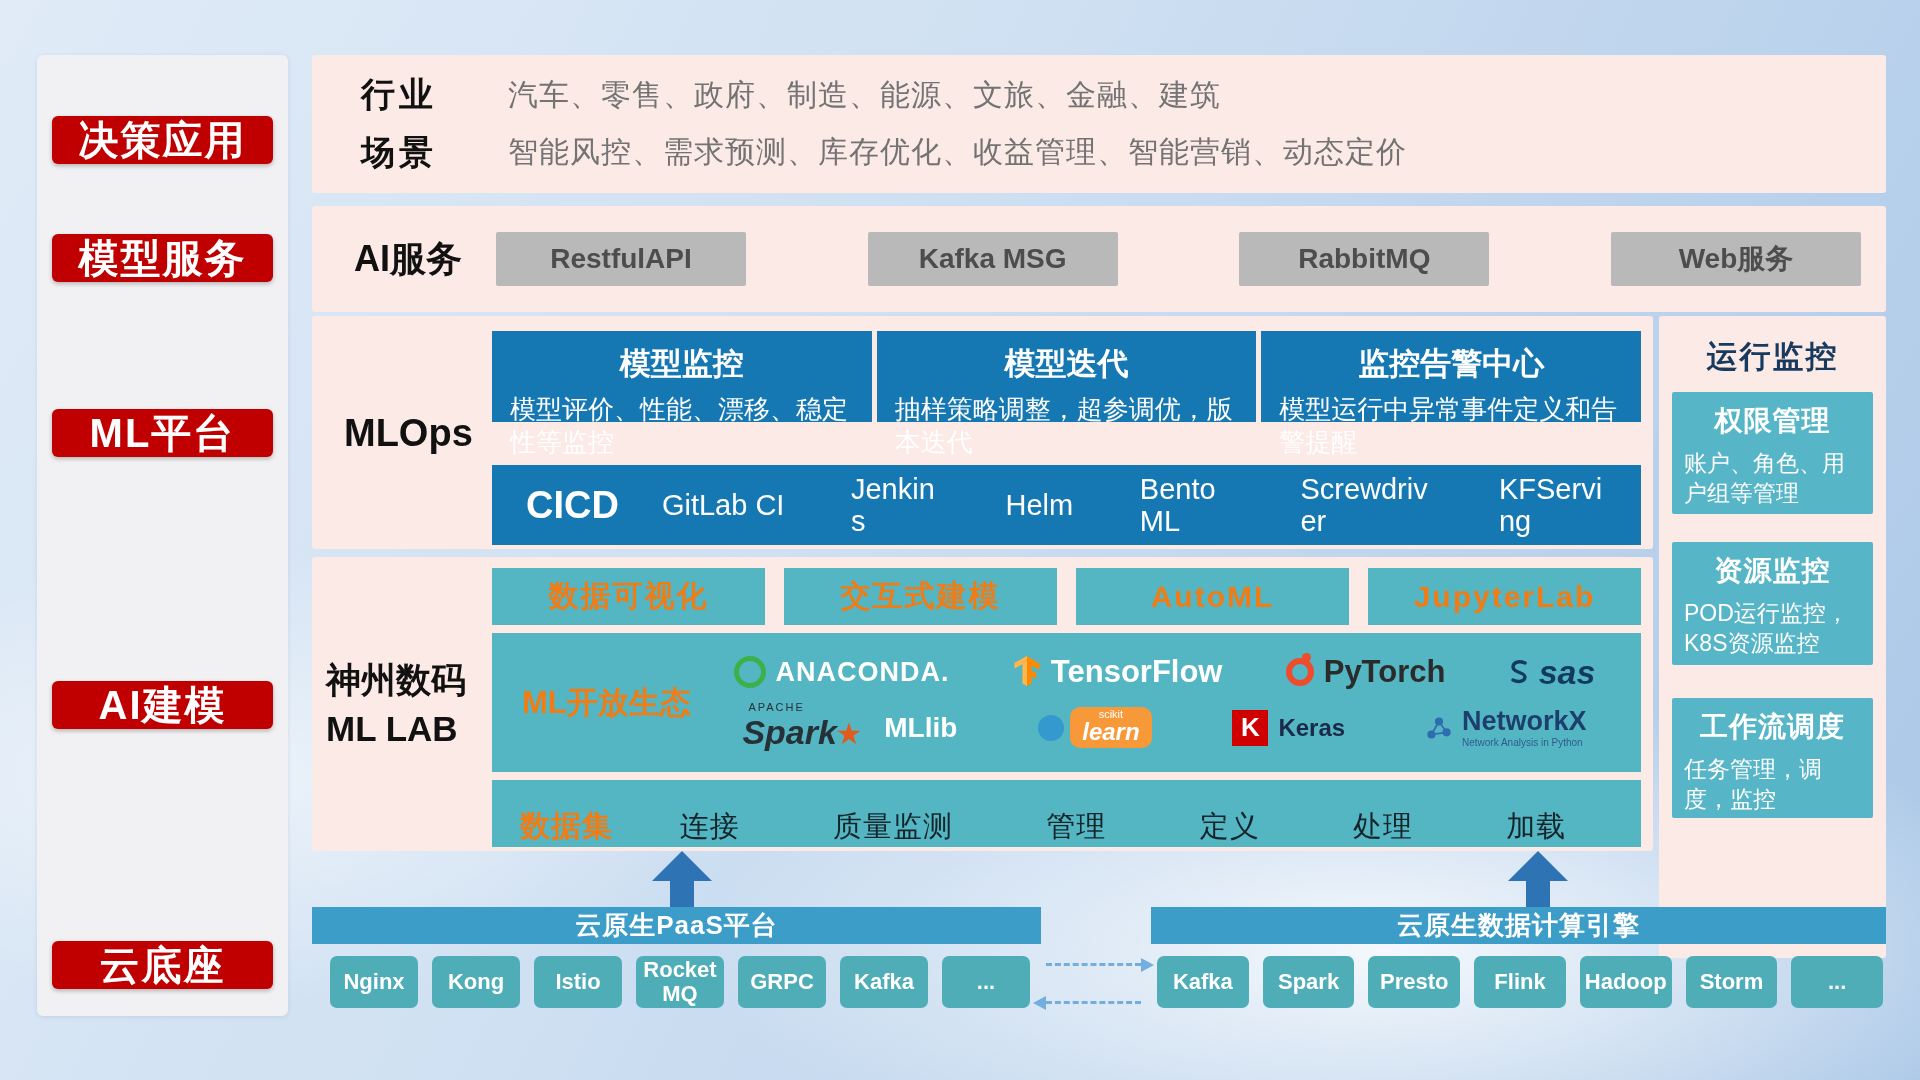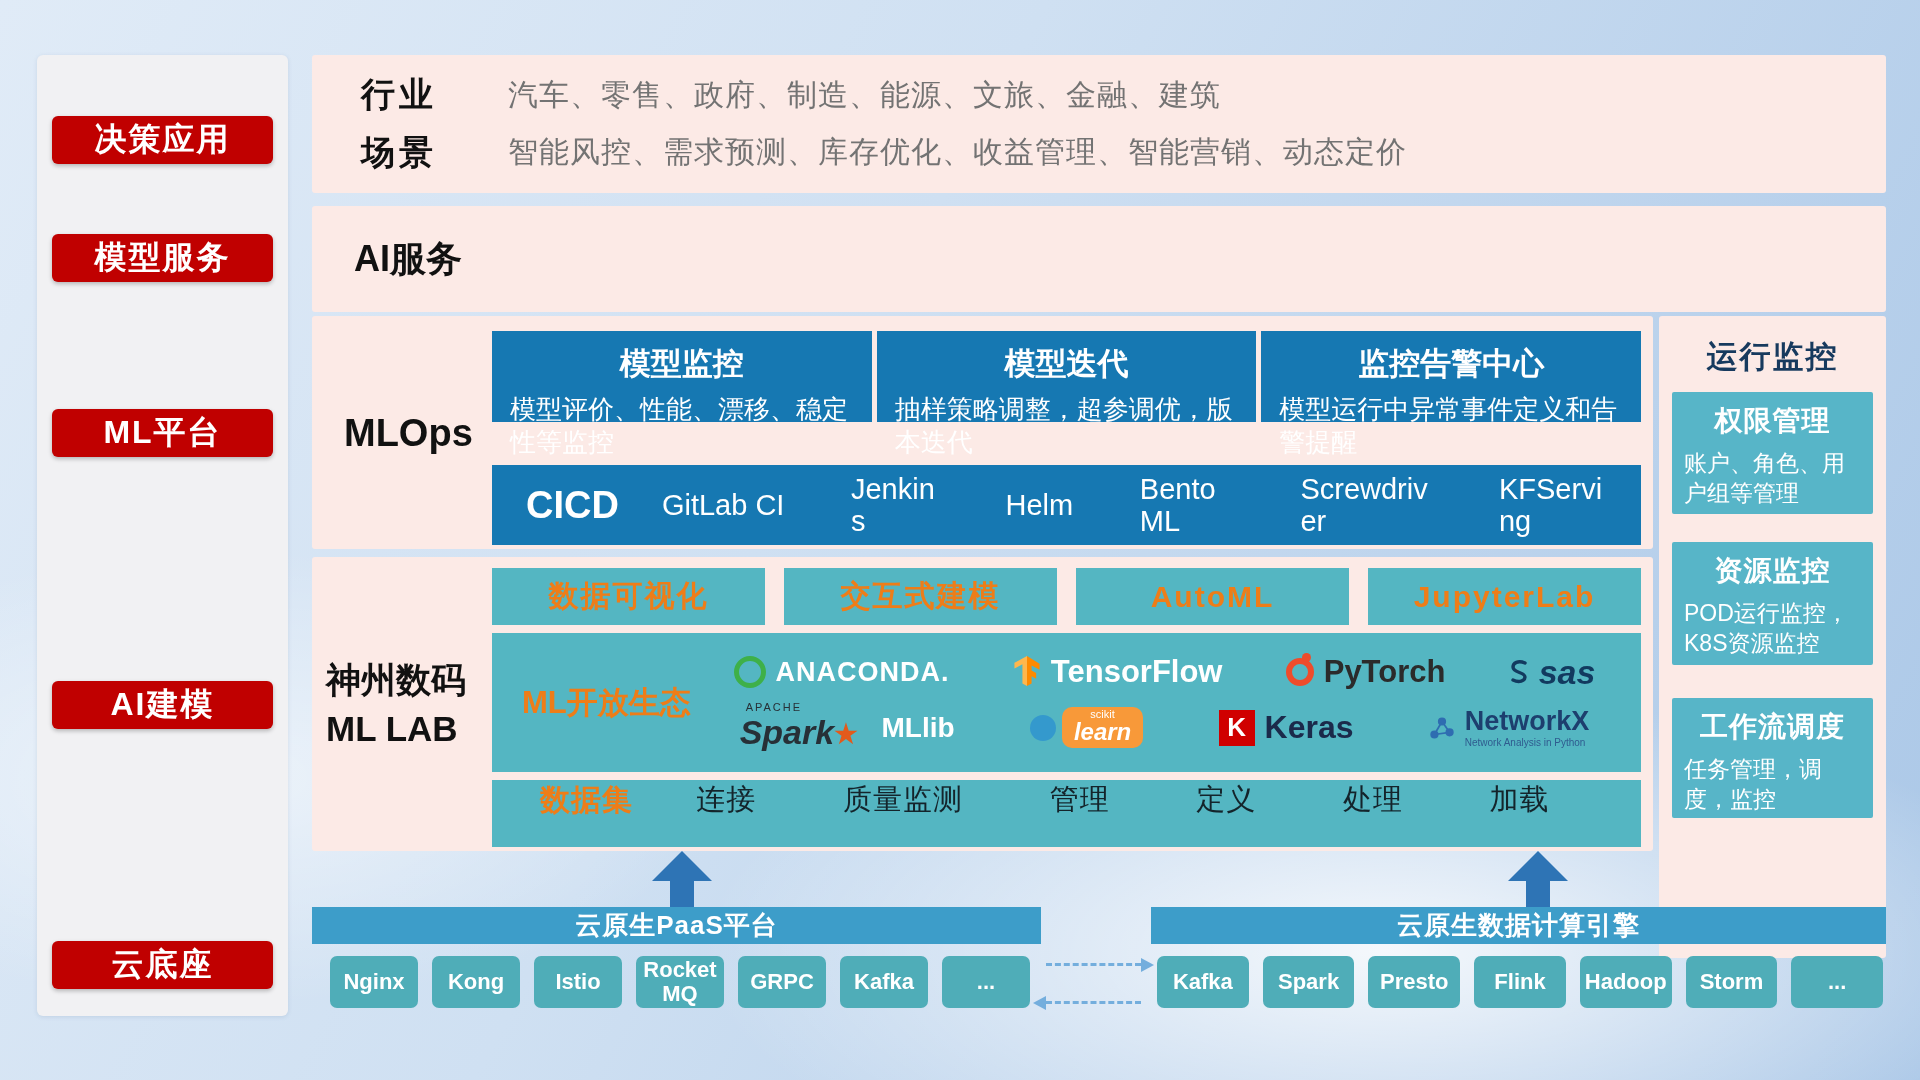--- a/index.html
+++ b/index.html
@@ -9,21 +9,21 @@
     background:
       radial-gradient(1100px 420px at 72% 88%, rgba(255,255,255,0.85), rgba(255,255,255,0) 62%),
       radial-gradient(820px 380px at 12% 72%, rgba(255,255,255,0.55), rgba(255,255,255,0) 60%),
       linear-gradient(118deg, #e0ebf7 0%, #cfe0f2 42%, #aac7e7 100%);
   }
 
   
   .sidebar { position:absolute; left:37px; top:55px; width:251px; height:961px;
              background:#f1f1f3; border-radius:6px; box-shadow:0 1px 4px rgba(70,100,140,.15); }
   .side-btn { position:absolute; left:15px; right:15px; height:48px; background:#c00000; color:#fff;
-              font-size:32px; font-weight:bold; display:flex; align-items:center; justify-content:center;
+              font-size:40px; font-weight:bold; display:flex; align-items:center; justify-content:center;
               border-radius:6px; box-shadow:0 2px 4px rgba(0,0,0,.25); letter-spacing:2px; }
   .sb1{top:61px} .sb2{top:179px} .sb3{top:354px} .sb4{top:626px} .sb5{top:886px}
 
   
   .panel { position:absolute; background:#fceae6; border-radius:3px; }
 
   
   .p-industry { left:312px; top:55px; width:1574px; height:138px;
                 display:flex; flex-direction:column; justify-content:space-evenly; padding:6px 20px 6px 49px; }
   .ind-row { display:flex; align-items:center; }
@@ -82,28 +82,28 @@
   .txt-mllib { color:#fff; font-size:28px; font-weight:bold; margin-left:12px; }
 
   .logo-sklearn { display:flex; align-items:center; gap:6px; }
   .skl-circle { width:26px; height:26px; border-radius:50%; background:#3499cd; display:inline-block; }
   .skl-badge { background:#f89939; border-radius:10px; padding:2px 12px 4px; text-align:center; line-height:1; }
   .skl-small { display:block; font-size:11px; color:#fff; }
   .skl-word { display:block; font-size:24px; color:#fff; font-weight:bold; font-style:italic; }
 
   .keras-box { width:36px; height:36px; background:#d00000; color:#fff; font-size:26px; font-weight:bold;
                display:flex; align-items:center; justify-content:center; }
-  .txt-keras { color:#1b2a4a; font-size:32px; font-weight:bold; }
+  .txt-keras { color:#1b2a4a; font-size:24px; font-weight:bold; }
 
   .nx-text { display:flex; flex-direction:column; line-height:1.1; }
   .txt-nx { color:#1d3f6e; font-size:27px; font-weight:bold; }
   .txt-nx-sub { color:#2f5b8f; font-size:10px; }
 
   .dataset { position:absolute; left:180px; right:12px; top:223px; height:67px; background:#54b6c2;
-             display:flex; align-items:flex-start; padding:0 48px; }
+             display:flex; align-items:flex-end; padding:0 28px; }
   .ds-label { color:#ee7d18; font-size:30px; font-weight:bold; margin-right:20px; letter-spacing:1px; }
   .ds-items { flex:1; display:flex; justify-content:space-around; }
   .ds-item { color:#14242b; font-size:29px; letter-spacing:1px; }
 
   
   .p-monitor { left:1659px; top:316px; width:227px; height:642px; }
   .mon-title { text-align:center; margin-top:20px; font-size:31px; font-weight:bold; color:#173a5e; letter-spacing:2px; }
   .mon-card { position:absolute; left:13px; right:13px; background:#57b5c8; color:#fff; padding:10px 12px; border-radius:2px; }
   .mc1{top:76px; height:122px} .mc2{top:226px; height:123px} .mc3{top:382px; height:120px}
   .mon-card .t { text-align:center; font-size:28px; font-weight:bold; margin-bottom:8px; letter-spacing:1px; }
@@ -155,20 +155,26 @@
       <span class="ind-text">汽车、零售、政府、制造、能源、文旅、金融、建筑</span>
     </div>
     <div class="ind-row">
       <span class="ind-label">场景</span>
       <span class="ind-text">智能风控、需求预测、库存优化、收益管理、智能营销、动态定价</span>
     </div>
   </div>
 
   <div class="panel p-service">
     <span class="svc-label">AI服务</span>
+    <div class="svc-btns">
+      <div class="svc-btn">RestfulAPI</div>
+      <div class="svc-btn">Kafka MSG</div>
+      <div class="svc-btn">RabbitMQ</div>
+      <div class="svc-btn">Web服务</div>
+    </div>
   </div>
 
   <div class="panel p-mlops">
     <span class="mlops-label">MLOps</span>
     <div class="mlops-cards">
       <div class="mlops-card">
         <div class="t">模型监控</div>
         <div class="d">模型评价、性能、漂移、稳定性等监控</div>
       </div>
       <div class="mlops-card">

